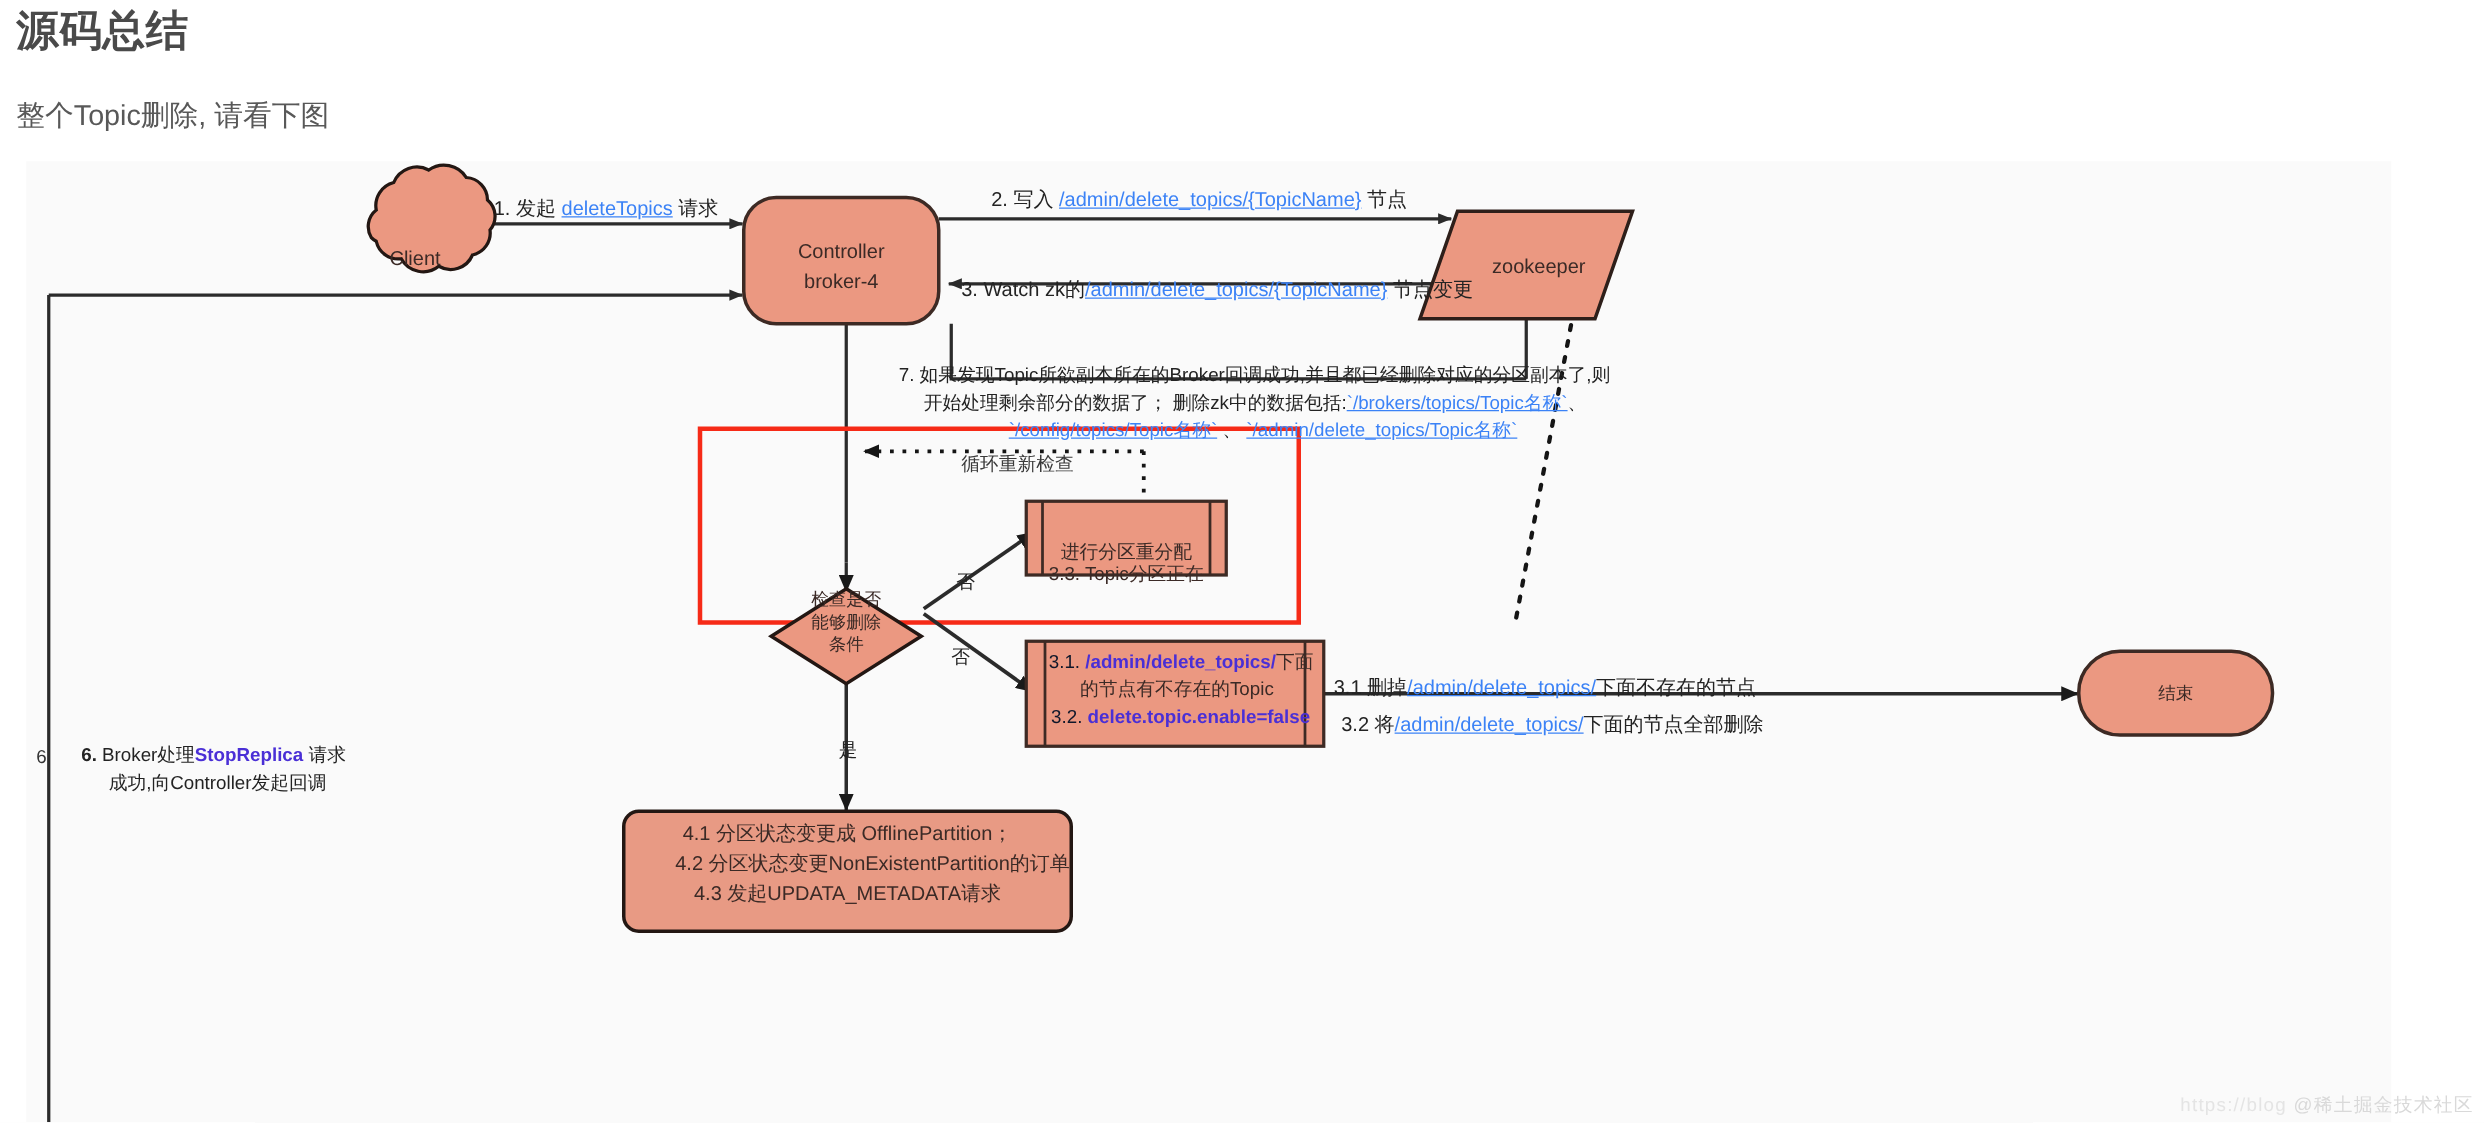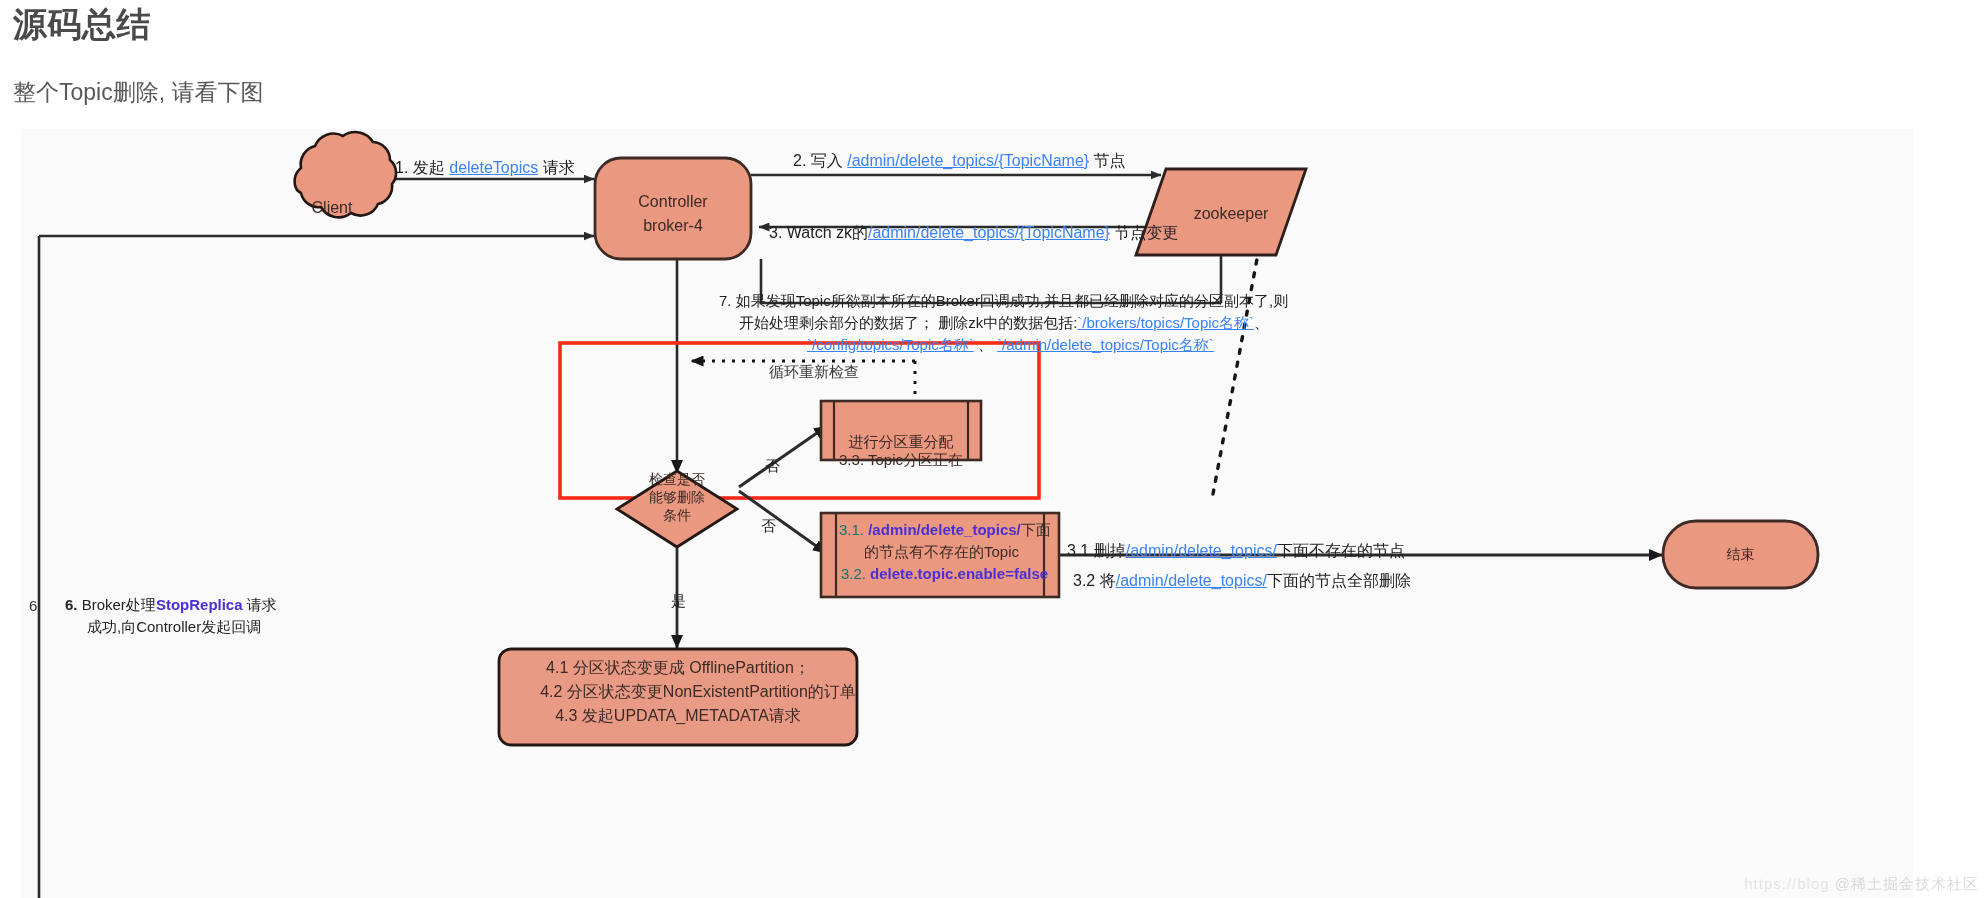--- a/index.html
+++ b/index.html
@@ -57,21 +57,21 @@
     white-space: nowrap;
   }
   .edgelbl {
     position: absolute;
     color: #232323;
     line-height: 1.45;
     white-space: nowrap;
   }
   .kw { color: #3b82f6; font-weight: normal; text-decoration: underline; }
   .kwp { color: #4a2fd6; font-weight: bold; }
-  .num { color: #0f766e; }
+  .num { color: #0f172a; }
 
   
   #watermark {
     position: absolute;
     right: 8px;
     bottom: 4px;
     font-size: 15px;
     color: #d9d9d9;
     white-space: nowrap;
     letter-spacing: 1px;

